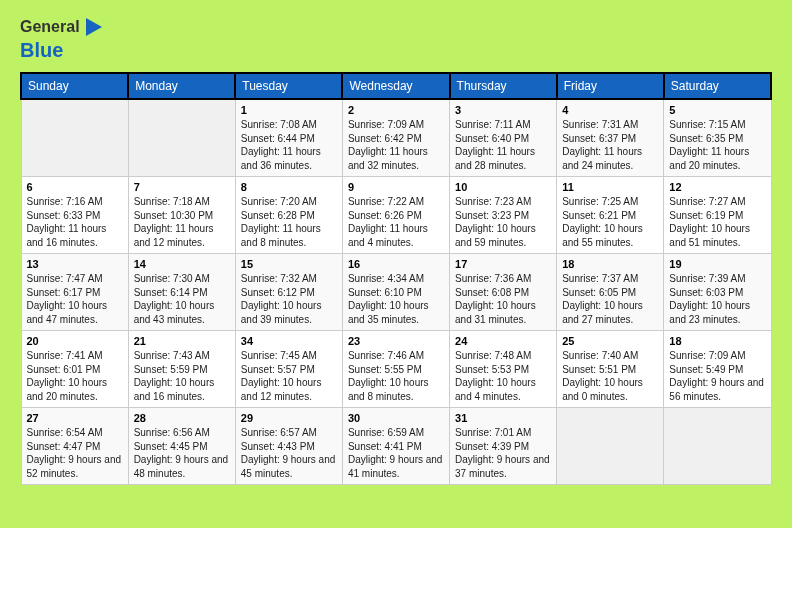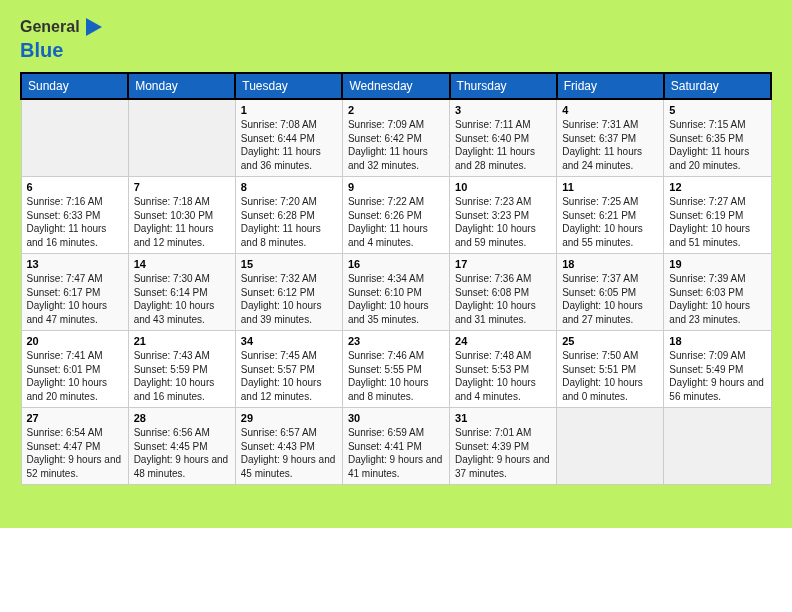--- a/index.html
+++ b/index.html
@@ -267,21 +267,21 @@
 Daylight: 10 hours and 8 minutes.</div>
           </td>
           <td>
             <span class="day-num">24</span>
             <div class="day-info">Sunrise: 7:48 AM
 Sunset: 5:53 PM
 Daylight: 10 hours and 4 minutes.</div>
           </td>
           <td>
             <span class="day-num">25</span>
-            <div class="day-info">Sunrise: 7:50 AM
+            <div class="day-info">Sunrise: 7:40 AM
 Sunset: 5:51 PM
 Daylight: 10 hours and 0 minutes.</div>
           </td>
           <td>
             <span class="day-num">18</span>
             <div class="day-info">Sunrise: 7:09 AM
 Sunset: 5:49 PM
 Daylight: 9 hours and 56 minutes.</div>
           </td>
         </tr>

